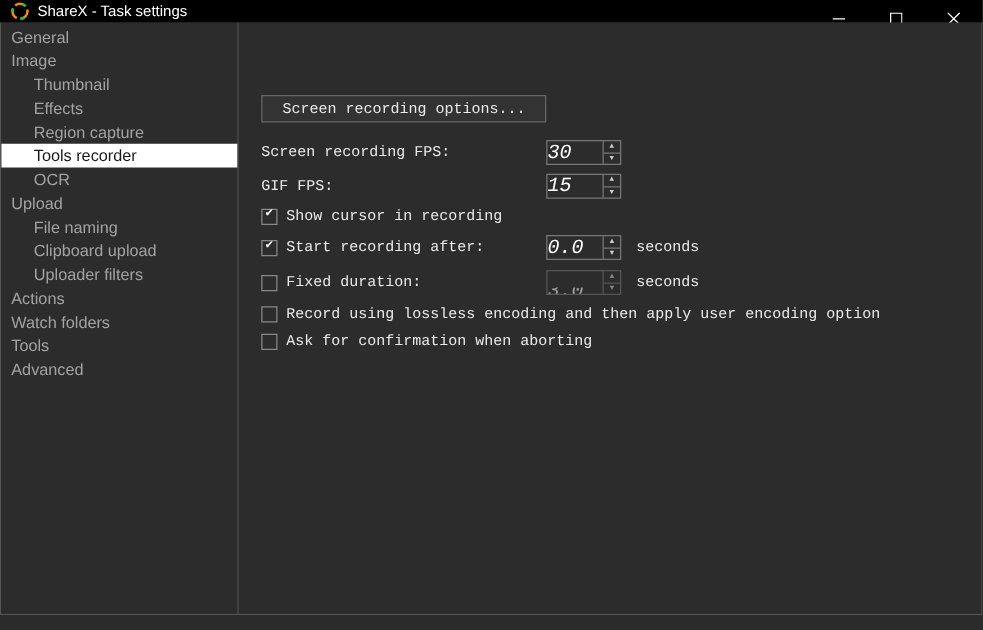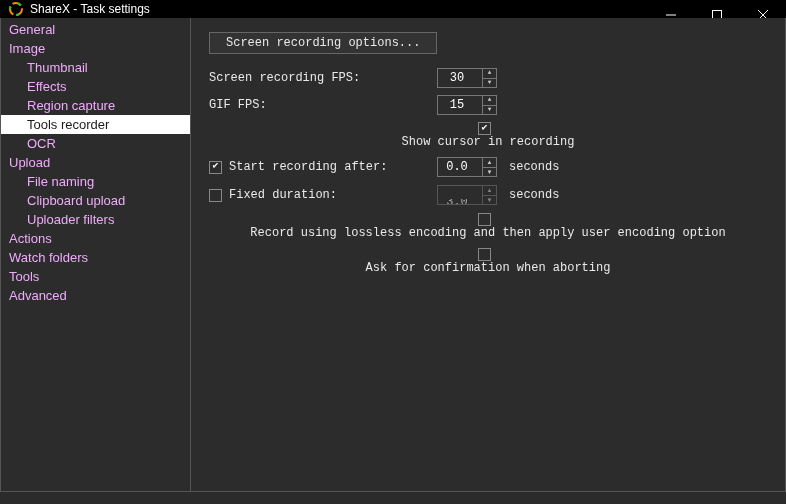--- a/index.html
+++ b/index.html
@@ -45,21 +45,21 @@
     }
     .sidebar {
       width: 190px;
       background: #2c2c2c;
       border-right: 1px solid #555;
       padding-top: 2px;
       overflow-y: auto;
     }
     .nav-item {
       font-size: 13px;
-      color: #f0abfc;
+      color: #a3a3a3;
       padding: 1px 6px 1px 8px;
       cursor: pointer;
       line-height: 17px;
       white-space: nowrap;
     }
     .nav-item.child { padding-left: 26px; }
     .nav-item.selected {
       background: #ffffff;
       color: #1b1b1b;
     }
@@ -71,38 +71,38 @@
     .options-btn {
       display: inline-block;
       background: #333;
       border: 1px solid #666;
       color: #eaeaea;
       font-family: "Courier New", monospace;
       font-size: 12px;
       padding: 3px 16px;
       cursor: pointer;
       margin-bottom: 14px;
+      margin-top: 44px;
     }
     .row {
       display: flex;
       align-items: center;
       margin-bottom: 7px;
       font-family: "Courier New", monospace;
       font-size: 12px;
       color: #eaeaea;
     }
     .row .label { flex: 0 0 228px; }
     .checkbox-row {
       display: flex;
       align-items: center;
       margin-bottom: 8px;
       font-family: "Courier New", monospace;
       font-size: 12px;
       color: #eaeaea;
-      flex-direction: column;
     }
     .checkbox {
       width: 13px; height: 13px;
       border: 1px solid #888;
       background: #2c2c2c;
       margin-right: 7px;
       display: inline-flex;
       align-items: center;
       justify-content: center;
       cursor: pointer;
@@ -116,25 +116,26 @@
       border: 1px solid #777;
       height: 20px;
       background: #2c2c2c;
     }
     .spinner.disabled { opacity: 0.55; }
     .spinner input {
       width: 44px;
       background: transparent;
       border: none;
       color: #fff;
-      text-align: center;
+      text-align: left;
       padding-right: 6px;
       font-family: "Courier New", monospace;
-      font-size: 12px;
+      font-size: 16px;
       outline: none;
+      font-style: italic;
     }
     .spinner .arrows {
       display: flex; flex-direction: column;
       border-left: 1px solid #777;
       width: 14px;
     }
     .spinner .arrow {
       flex: 1;
       display: flex; align-items: center; justify-content: center;
       font-size: 6px; color: #ccc;

